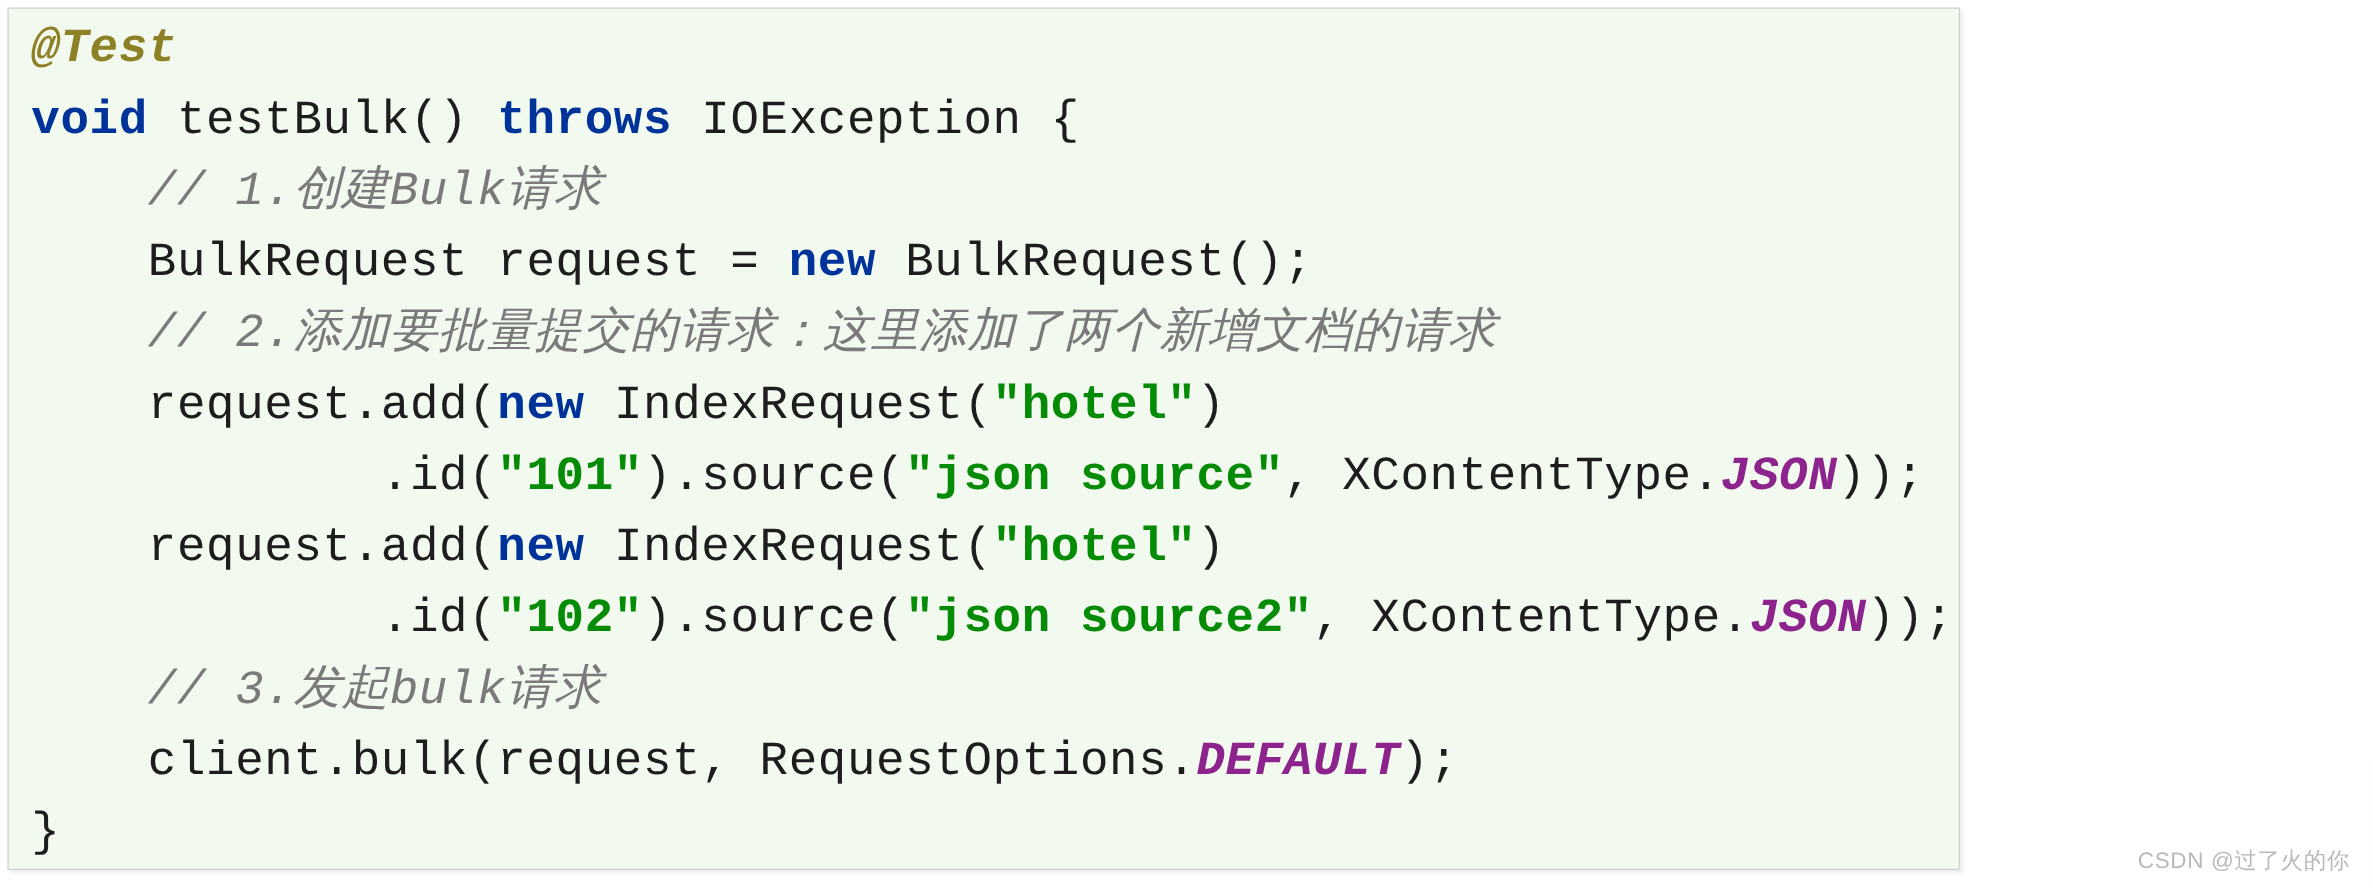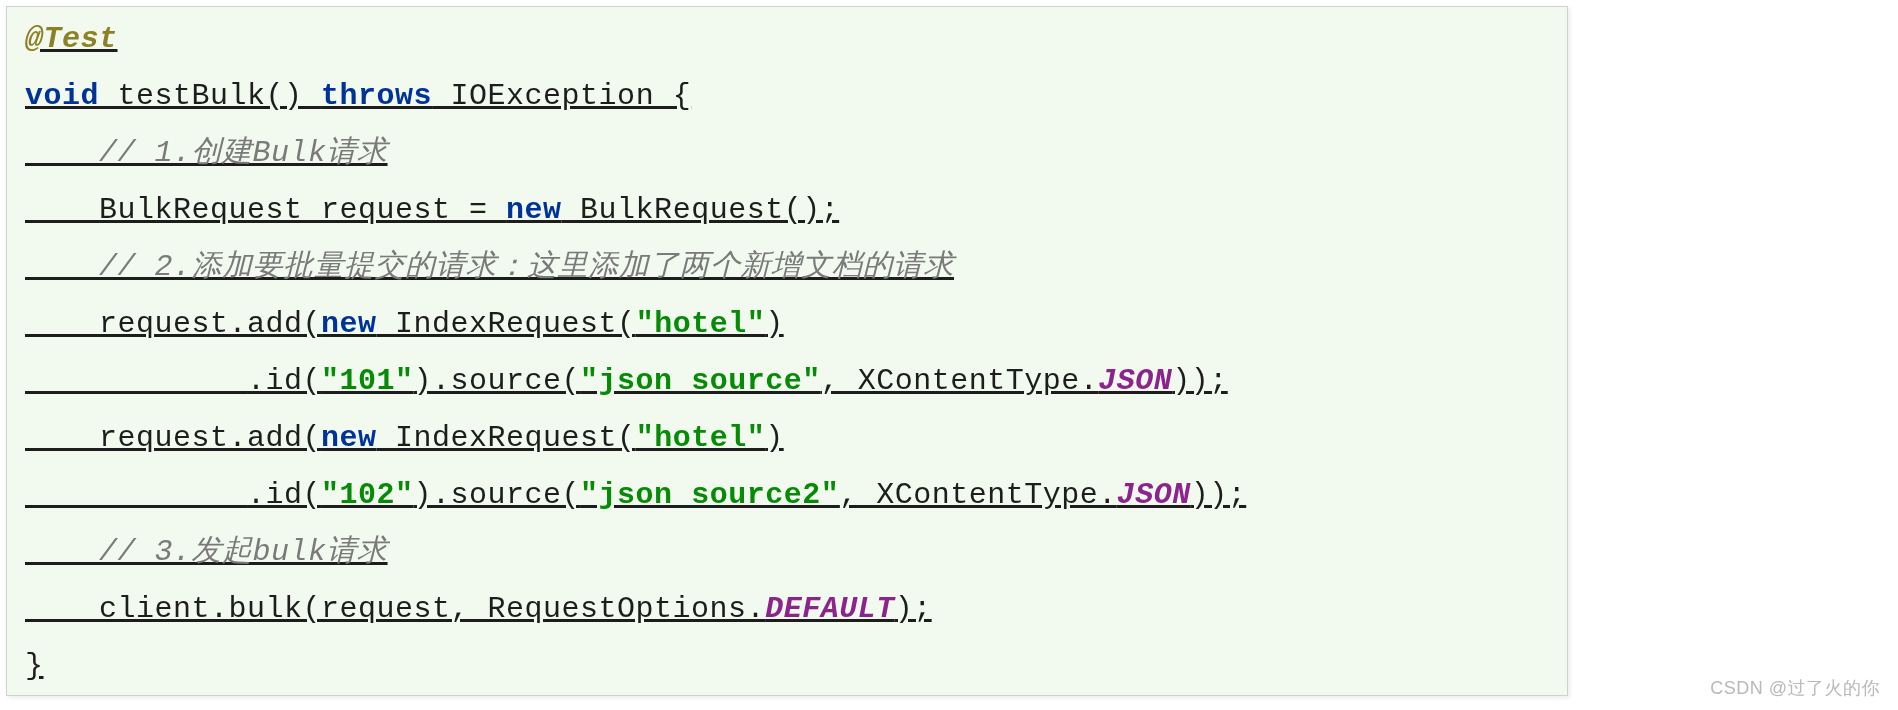--- a/index.html
+++ b/index.html
@@ -16,27 +16,26 @@
     width: 1560px;
     height: 688px;
     background: #f2f9ee;
     border: 1px solid #d0d0d0;
     box-shadow: 2px 2px 4px rgba(0,0,0,.08);
     overflow: hidden;
   }
   pre.code {
     margin: 0;
     padding: 4px 18px 10px 18px;
-    font-size: 30px;
+    font-size: 38px;
     line-height: 57px;
     white-space: pre;
     letter-spacing: .5px;
     color: #1d1d1d;
     font-family: "Consolas", "Menlo", "Courier New", monospace;
-    text-decoration: underline;
   }
   .ann   { color:#8d8025; font-style:italic; font-weight:bold; }
   .kw    { color:#003399; font-weight:bold; }
   .cmt   { color:#7a7a7a; font-style:italic; }
   .str   { color:#068b06; font-weight:bold; }
   .cst   { color:#8d248d; font-weight:bold; font-style:italic; }
   .ident { color:#1d1d1d; }
   .watermark {
     position:absolute;
     right:18px;

